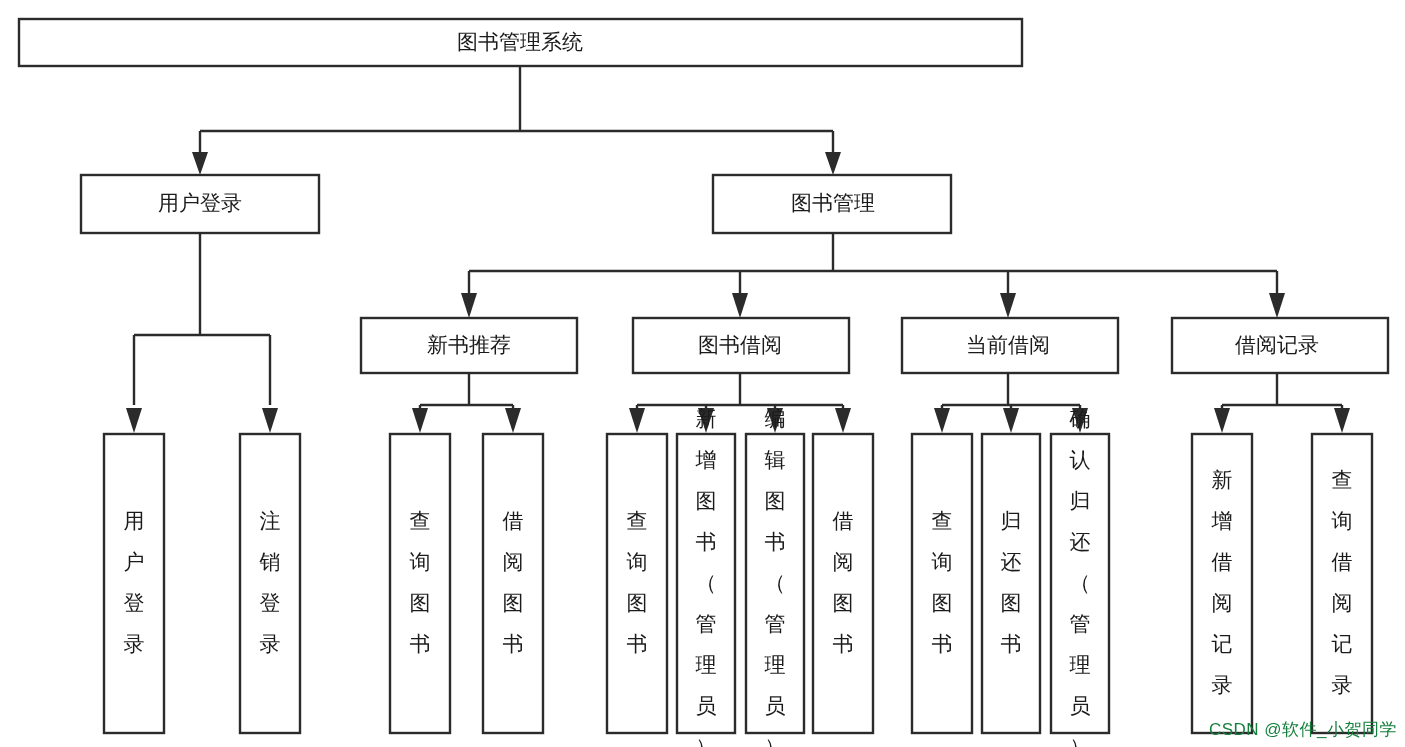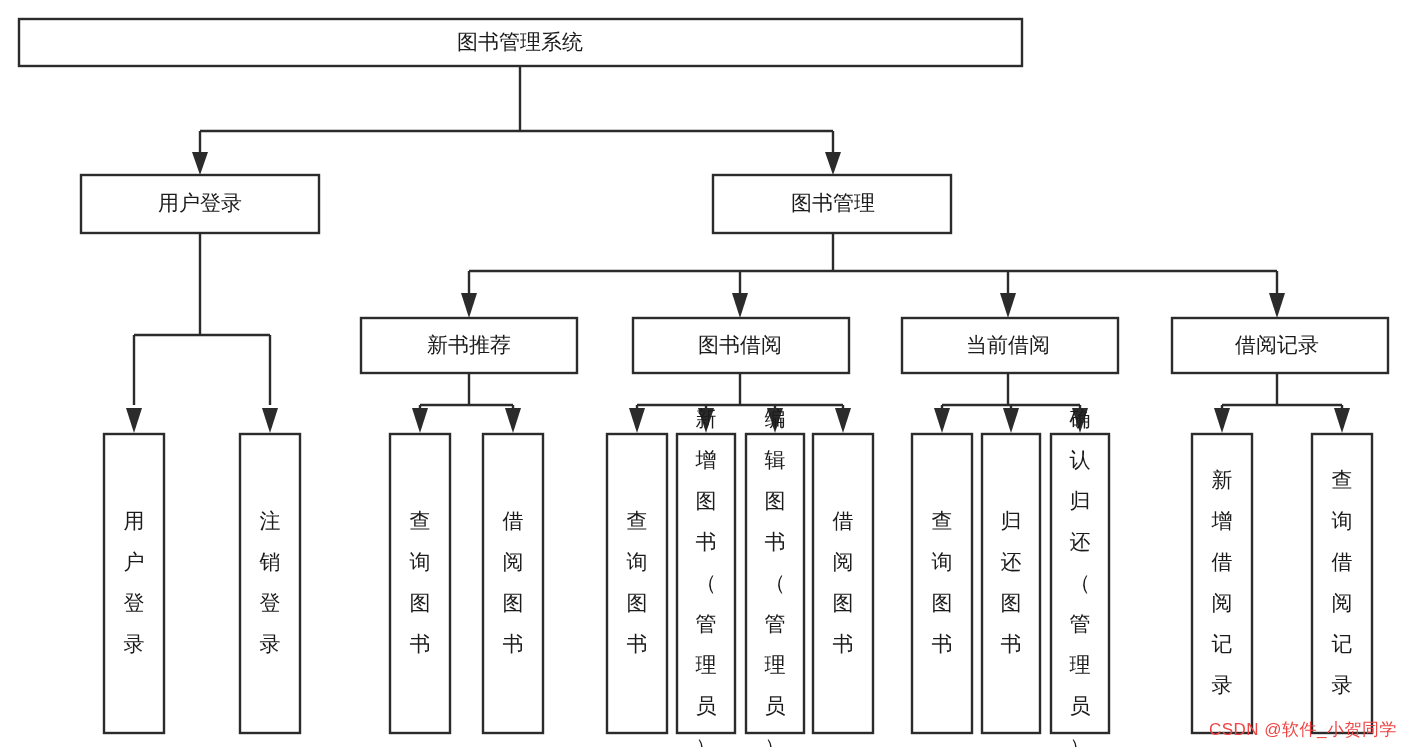--- a/index.html
+++ b/index.html
@@ -15,21 +15,21 @@
   .node-label{
     fill:#1b1b1b;font-family:"Liberation Sans","DejaVu Sans",sans-serif;
     font-size:21px;text-anchor:middle;dominant-baseline:middle;
   }
   .node-label-vertical{
     fill:#1b1b1b;font-family:"Liberation Sans","DejaVu Sans",sans-serif;
     font-size:21px;text-anchor:middle;
   }
   .watermark{
     position:absolute;right:8px;bottom:6px;
-    color:#ef4444;font-size:17px;letter-spacing:0.5px;
+    color:#15803d;font-size:17px;letter-spacing:0.5px;
     font-family:"Liberation Sans","DejaVu Sans",sans-serif;
     white-space:nowrap;user-select:none;
   }
 </style>
 </head>
 <body>
 
 <div id="diagram-root">
 
   <svg class="diagram" viewBox="0 0 1405 747" xmlns="http://www.w3.org/2000/svg">

